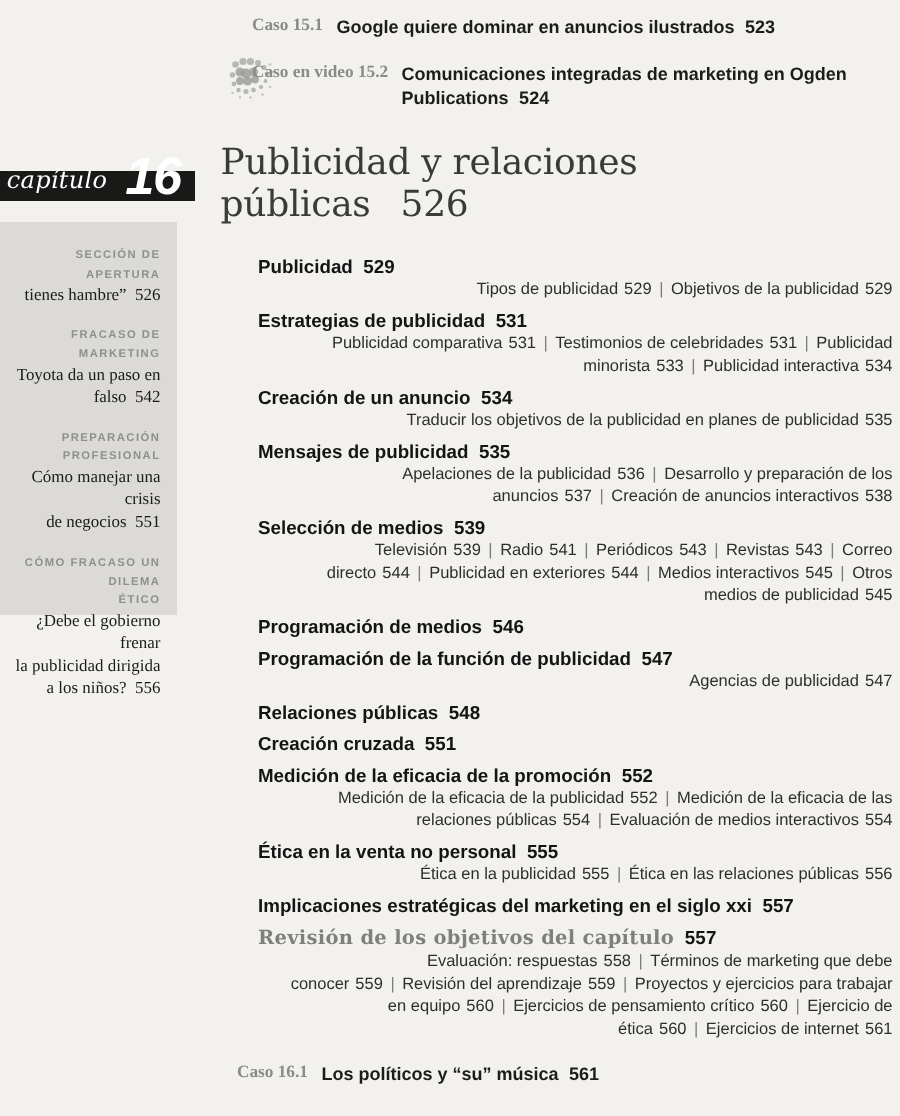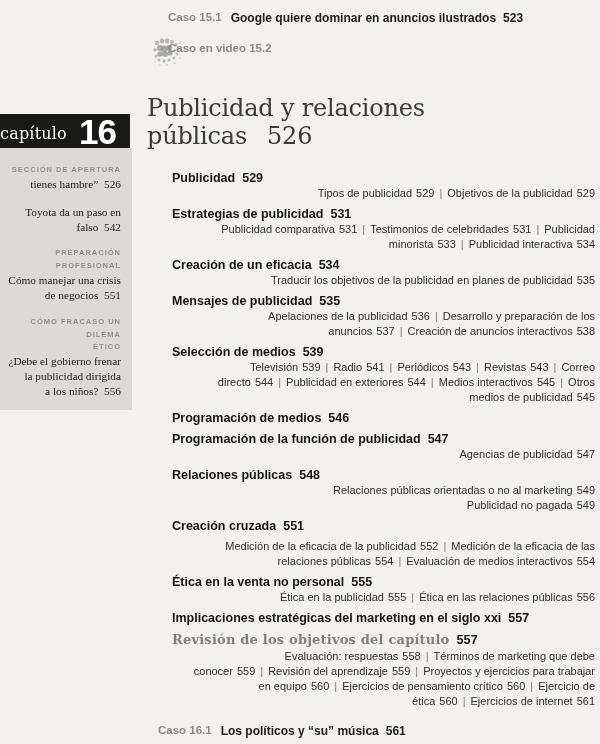--- a/index.html
+++ b/index.html
@@ -8,39 +8,39 @@
     background:#f2f1ed;
     font-family:"Liberation Sans",sans-serif;
     -webkit-font-smoothing:antialiased;
   }
   .page{position:absolute;inset:0;}
 
   
   .top-cases{position:absolute;left:168px;top:10px;width:420px;}
   .case-row{position:relative;display:flex;align-items:flex-start;margin-bottom:15px;}
   .case-label{
-    font-family:Liberation Sans, sans-serif;font-weight:bold;color:#8a8a88;
+    font-family:Liberation Serif, serif;font-weight:bold;color:#8a8a88;
     font-size:11.5px;line-height:1.3;white-space:nowrap;margin-right:9px;
   }
   .case-text{font-weight:bold;color:#1c1c1c;font-size:12px;line-height:1.35;}
   .case-page{font-weight:bold;color:#1c1c1c;margin-left:7px;}
   .top-cases .case-row.video .case-text{max-width:330px;}
   .dots-icon{position:absolute;left:-17px;top:-7px;z-index:0;}
   .case-row.video .case-label,.case-row.video .case-text{position:relative;z-index:1;}
 
   
   .chapter-box{
-    position:absolute;left:0;top:114px;width:130px;height:34px;background:#191918;
-    display:flex;align-items:flex-end;justify-content:flex-start;
-    padding:0 5px 2px 0;box-sizing:border-box;color:#fff;
+    position:absolute;left:0;top:114px;width:130px;height:20px;background:#191918;
+    display:flex;align-items:flex-end;justify-content:center;
+    padding:0 5px 2px 0;box-sizing:border-box;color:#fff;font-style:italic;
   }
   .chapter-word{font-family:"DejaVu Serif",serif;font-size:16px;line-height:1;padding-bottom:4px;letter-spacing:0.2px;}
   .chapter-number{font-family:"Liberation Sans",sans-serif;font-weight:bold;font-size:35px;line-height:0.8;letter-spacing:-1px;margin-left:12px;}
   .side-panel{
-    position:absolute;left:0;top:148px;width:132px;height:262px;background:#dbdad6;
+    position:absolute;left:0;top:148px;width:118px;height:262px;background:#dbdad6;
     box-sizing:border-box;padding:16px 11px 0 5px;text-align:right;
   }
   .feature{margin-bottom:13px;}
   .feature-heading{
     font-size:7.5px;font-weight:bold;color:#8f8f8d;letter-spacing:1px;line-height:1.7;
   }
   .feature-line{
     font-family:"Liberation Serif",serif;font-size:11.3px;color:#1a1a1a;line-height:1.32;
   }
 
@@ -99,36 +99,40 @@
             <circle cx="4" cy="16" r="1.8" fill="#9e9e9c" opacity="0.7"></circle>
             <circle cx="29" cy="9" r="0.9" fill="#9e9e9c" opacity="0.55"></circle>
             <circle cx="31" cy="14" r="0.8" fill="#9e9e9c" opacity="0.55"></circle>
             <circle cx="29" cy="24" r="0.8" fill="#9e9e9c" opacity="0.55"></circle>
             <circle cx="24" cy="29" r="0.9" fill="#9e9e9c" opacity="0.55"></circle>
             <circle cx="16" cy="31" r="0.9" fill="#9e9e9c" opacity="0.55"></circle>
             <circle cx="9" cy="31" r="0.8" fill="#9e9e9c" opacity="0.55"></circle>
             <circle cx="4" cy="28" r="0.8" fill="#9e9e9c" opacity="0.55"></circle>
           </svg></span>
         <span class="case-label">Caso en video 15.2</span>
+        <span class="case-text">Comunicaciones integradas de marketing en Ogden Publications<span class="case-page">524</span></span>
       </div>
     </header>
 
   <aside>
     <div class="chapter-box">
       <span class="chapter-word">capítulo</span>
       <span class="chapter-number">16</span>
     </div>
     <div class="side-panel" id="sidePanel">
         <div class="feature">
           <div class="feature-heading">
             <div>SECCIÓN DE APERTURA</div>
           </div>
           <div class="feature-line">tienes hambre”&nbsp;&nbsp;526</div>
         </div>
         <div class="feature">
+          <div class="feature-heading">
+            <div>FRACASO DE MARKETING</div>
+          </div>
           <div class="feature-line">Toyota da un paso en falso&nbsp;&nbsp;542</div>
         </div>
         <div class="feature">
           <div class="feature-heading">
             <div>PREPARACIÓN PROFESIONAL</div>
           </div>
           <div class="feature-line">Cómo manejar una crisis</div>
           <div class="feature-line">de negocios&nbsp;&nbsp;551</div>
         </div>
         <div class="feature">
@@ -150,49 +154,46 @@
     <div id="sections">
         <div class="section">
           <div class="section-title"><span>Publicidad</span><span class="section-page">529</span></div>
           <div class="section-subs"><span class="sub-item"><span class="sub-text">Tipos de publicidad</span><span class="sub-pg">529</span></span><span class="sub-sep">|</span><span class="sub-item"><span class="sub-text">Objetivos de la publicidad</span><span class="sub-pg">529</span></span></div>
         </div>
         <div class="section">
           <div class="section-title"><span>Estrategias de publicidad</span><span class="section-page">531</span></div>
           <div class="section-subs"><span class="sub-item"><span class="sub-text">Publicidad comparativa</span><span class="sub-pg">531</span></span><span class="sub-sep">|</span><span class="sub-item"><span class="sub-text">Testimonios de celebridades</span><span class="sub-pg">531</span></span><span class="sub-sep">|</span><span class="sub-item"><span class="sub-text">Publicidad minorista</span><span class="sub-pg">533</span></span><span class="sub-sep">|</span><span class="sub-item"><span class="sub-text">Publicidad interactiva</span><span class="sub-pg">534</span></span></div>
         </div>
         <div class="section">
-          <div class="section-title"><span>Creación de un eficacia</span><span class="section-page">534</span></div>
+          <div class="section-title"><span>Creación de un anuncio</span><span class="section-page">534</span></div>
           <div class="section-subs"><span class="sub-item"><span class="sub-text">Traducir los objetivos de la publicidad en planes de publicidad</span><span class="sub-pg">535</span></span></div>
         </div>
         <div class="section">
           <div class="section-title"><span>Mensajes de publicidad</span><span class="section-page">535</span></div>
           <div class="section-subs"><span class="sub-item"><span class="sub-text">Apelaciones de la publicidad</span><span class="sub-pg">536</span></span><span class="sub-sep">|</span><span class="sub-item"><span class="sub-text">Desarrollo y preparación de los anuncios</span><span class="sub-pg">537</span></span><span class="sub-sep">|</span><span class="sub-item"><span class="sub-text">Creación de anuncios interactivos</span><span class="sub-pg">538</span></span></div>
         </div>
         <div class="section">
           <div class="section-title"><span>Selección de medios</span><span class="section-page">539</span></div>
           <div class="section-subs"><span class="sub-item"><span class="sub-text">Televisión</span><span class="sub-pg">539</span></span><span class="sub-sep">|</span><span class="sub-item"><span class="sub-text">Radio</span><span class="sub-pg">541</span></span><span class="sub-sep">|</span><span class="sub-item"><span class="sub-text">Periódicos</span><span class="sub-pg">543</span></span><span class="sub-sep">|</span><span class="sub-item"><span class="sub-text">Revistas</span><span class="sub-pg">543</span></span><span class="sub-sep">|</span><span class="sub-item"><span class="sub-text">Correo directo</span><span class="sub-pg">544</span></span><span class="sub-sep">|</span><span class="sub-item"><span class="sub-text">Publicidad en exteriores</span><span class="sub-pg">544</span></span><span class="sub-sep">|</span><span class="sub-item"><span class="sub-text">Medios interactivos</span><span class="sub-pg">545</span></span><span class="sub-sep">|</span><span class="sub-item"><span class="sub-text">Otros medios de publicidad</span><span class="sub-pg">545</span></span></div>
         </div>
         <div class="section">
           <div class="section-title"><span>Programación de medios</span><span class="section-page">546</span></div>
         </div>
         <div class="section">
           <div class="section-title"><span>Programación de la función de publicidad</span><span class="section-page">547</span></div>
           <div class="section-subs"><span class="sub-item"><span class="sub-text">Agencias de publicidad</span><span class="sub-pg">547</span></span></div>
         </div>
         <div class="section">
           <div class="section-title"><span>Relaciones públicas</span><span class="section-page">548</span></div>
-          <div class="section-subs">
-            <div class="sub-line"><span class="sub-text">Relaciones públicas orientadas o no al marketing</span><span class="sub-pg">549</span></div>
-            <div class="sub-line"><span class="sub-text">Publicidad no pagada</span><span class="sub-pg">549</span></div>
-          </div>
         </div>
         <div class="section">
           <div class="section-title"><span>Creación cruzada</span><span class="section-page">551</span></div>
         </div>
         <div class="section">
+          <div class="section-title"><span>Medición de la eficacia de la promoción</span><span class="section-page">552</span></div>
           <div class="section-subs"><span class="sub-item"><span class="sub-text">Medición de la eficacia de la publicidad</span><span class="sub-pg">552</span></span><span class="sub-sep">|</span><span class="sub-item"><span class="sub-text">Medición de la eficacia de las relaciones públicas</span><span class="sub-pg">554</span></span><span class="sub-sep">|</span><span class="sub-item"><span class="sub-text">Evaluación de medios interactivos</span><span class="sub-pg">554</span></span></div>
         </div>
         <div class="section">
           <div class="section-title"><span>Ética en la venta no personal</span><span class="section-page">555</span></div>
           <div class="section-subs"><span class="sub-item"><span class="sub-text">Ética en la publicidad</span><span class="sub-pg">555</span></span><span class="sub-sep">|</span><span class="sub-item"><span class="sub-text">Ética en las relaciones públicas</span><span class="sub-pg">556</span></span></div>
         </div>
         <div class="section">
           <div class="section-title"><span>Implicaciones estratégicas del marketing en el siglo xxi</span><span class="section-page">557</span></div>
         </div>
         <div class="section review">

